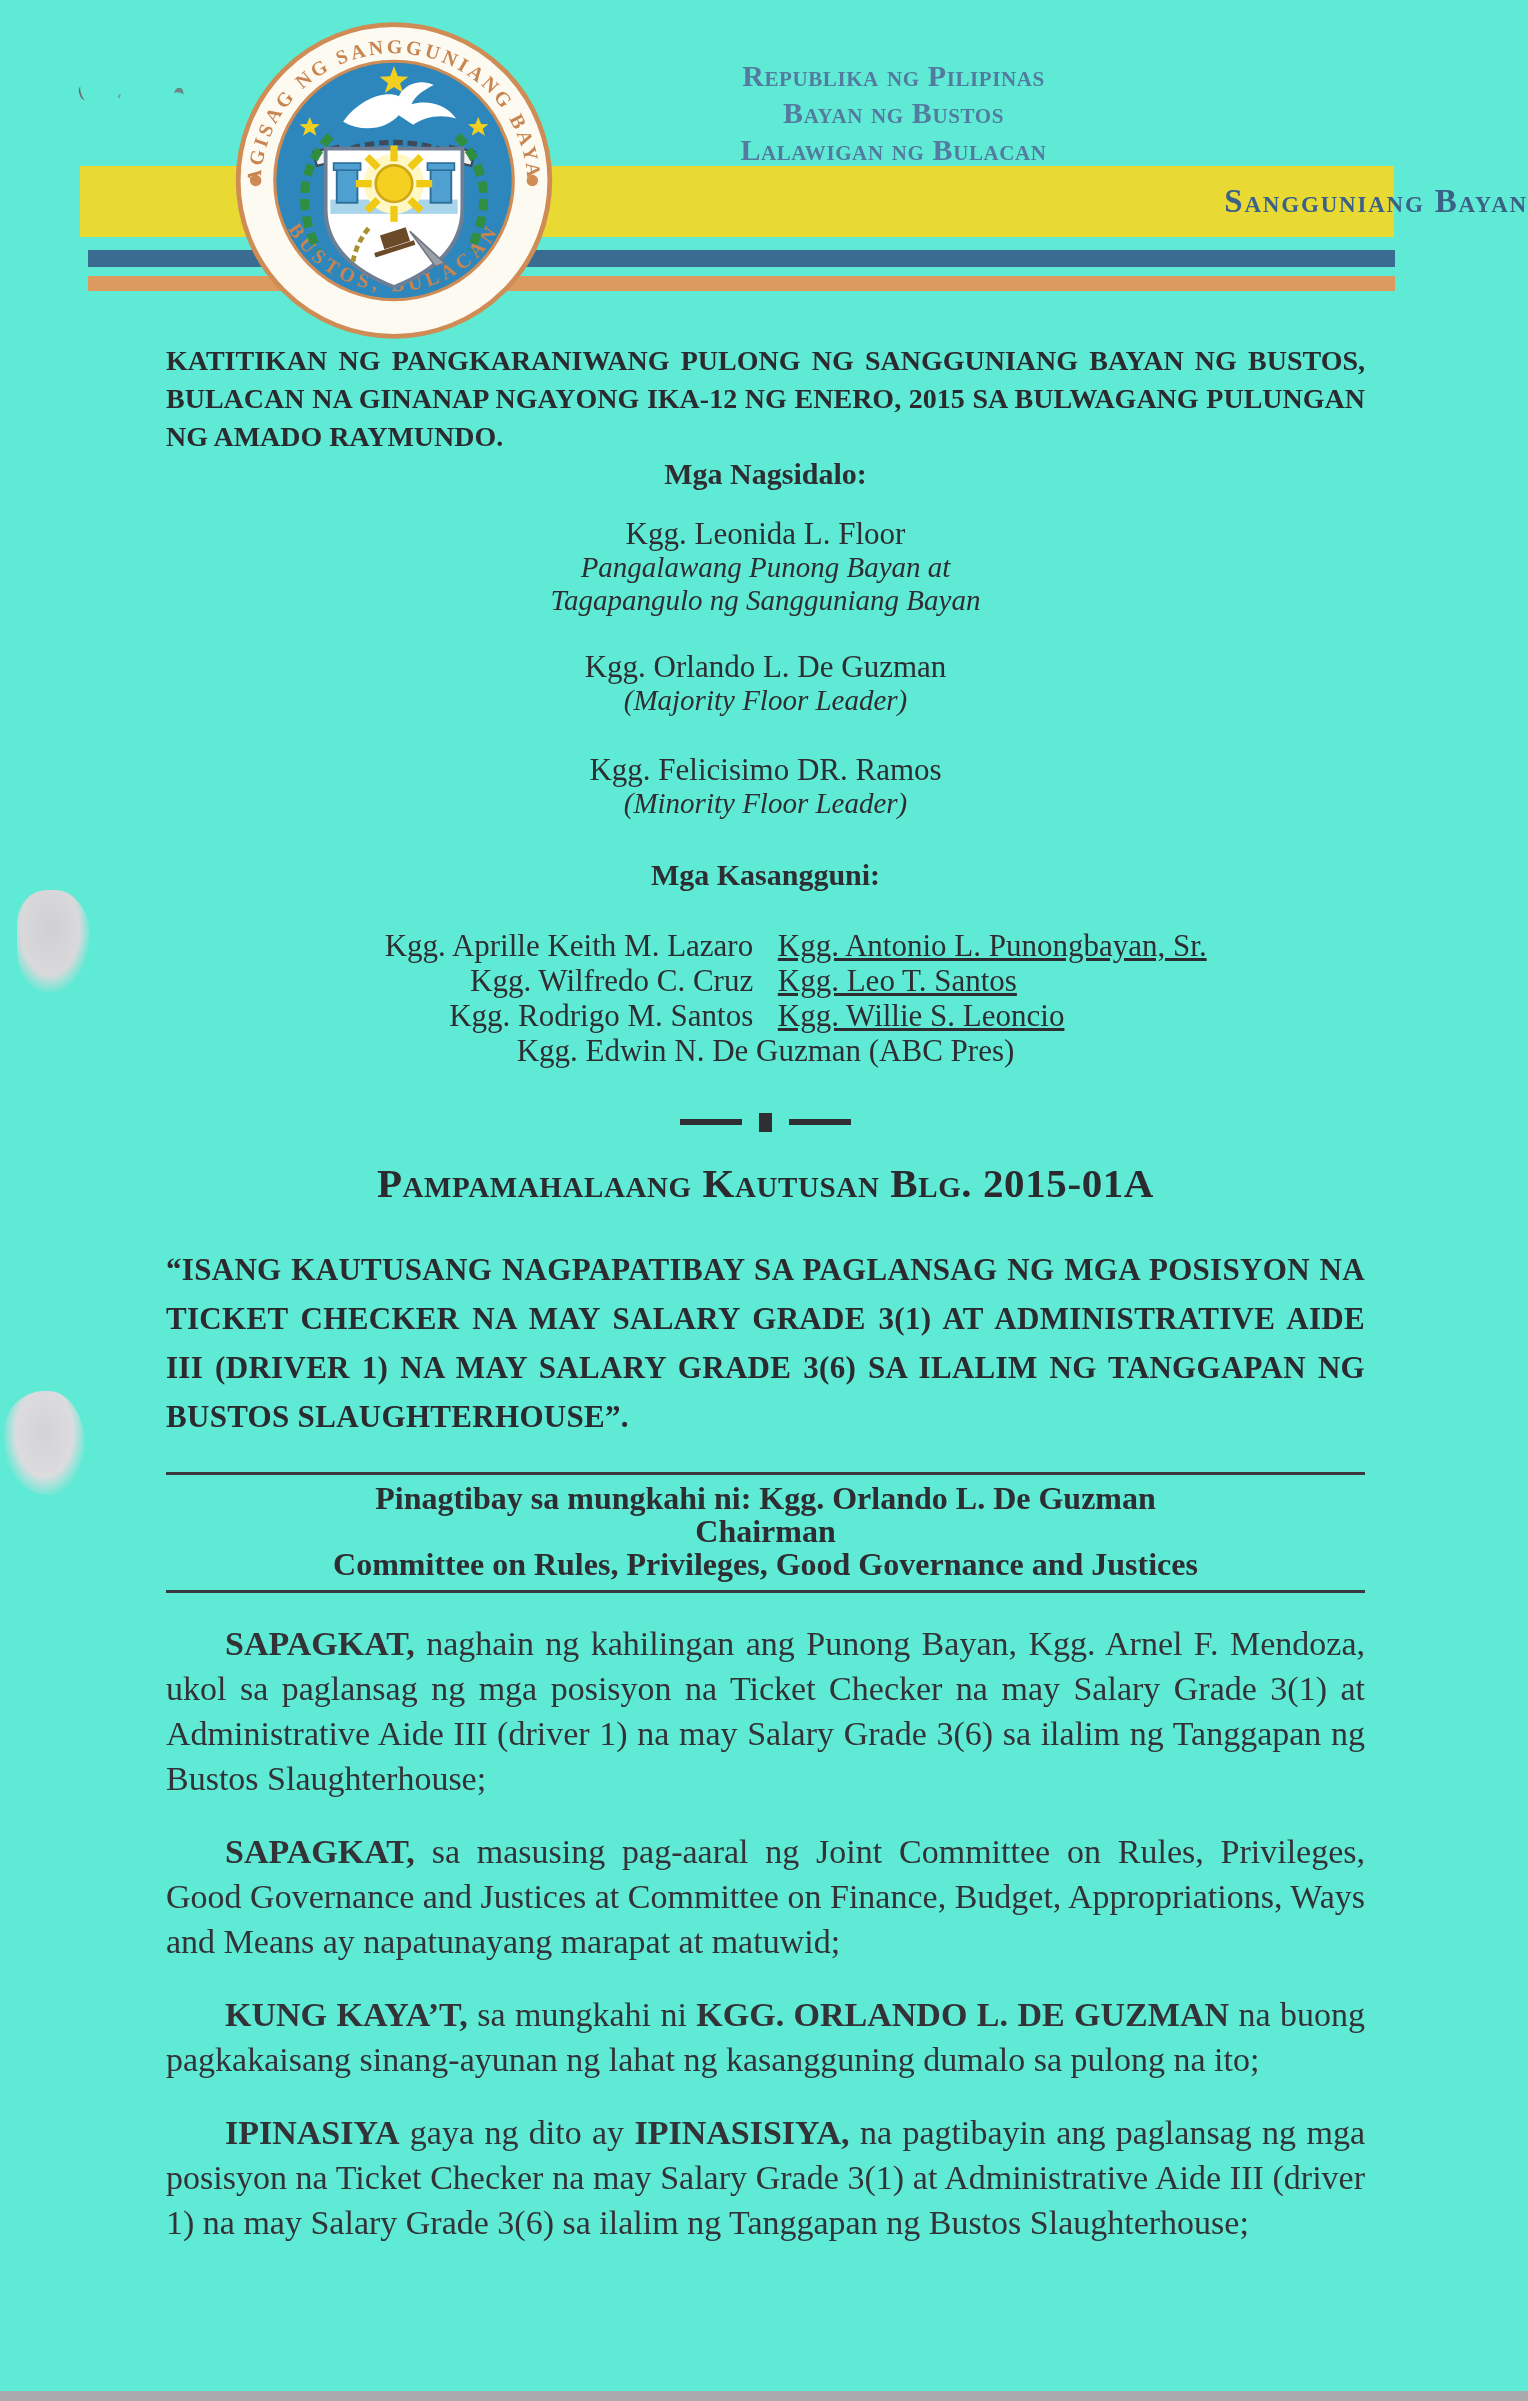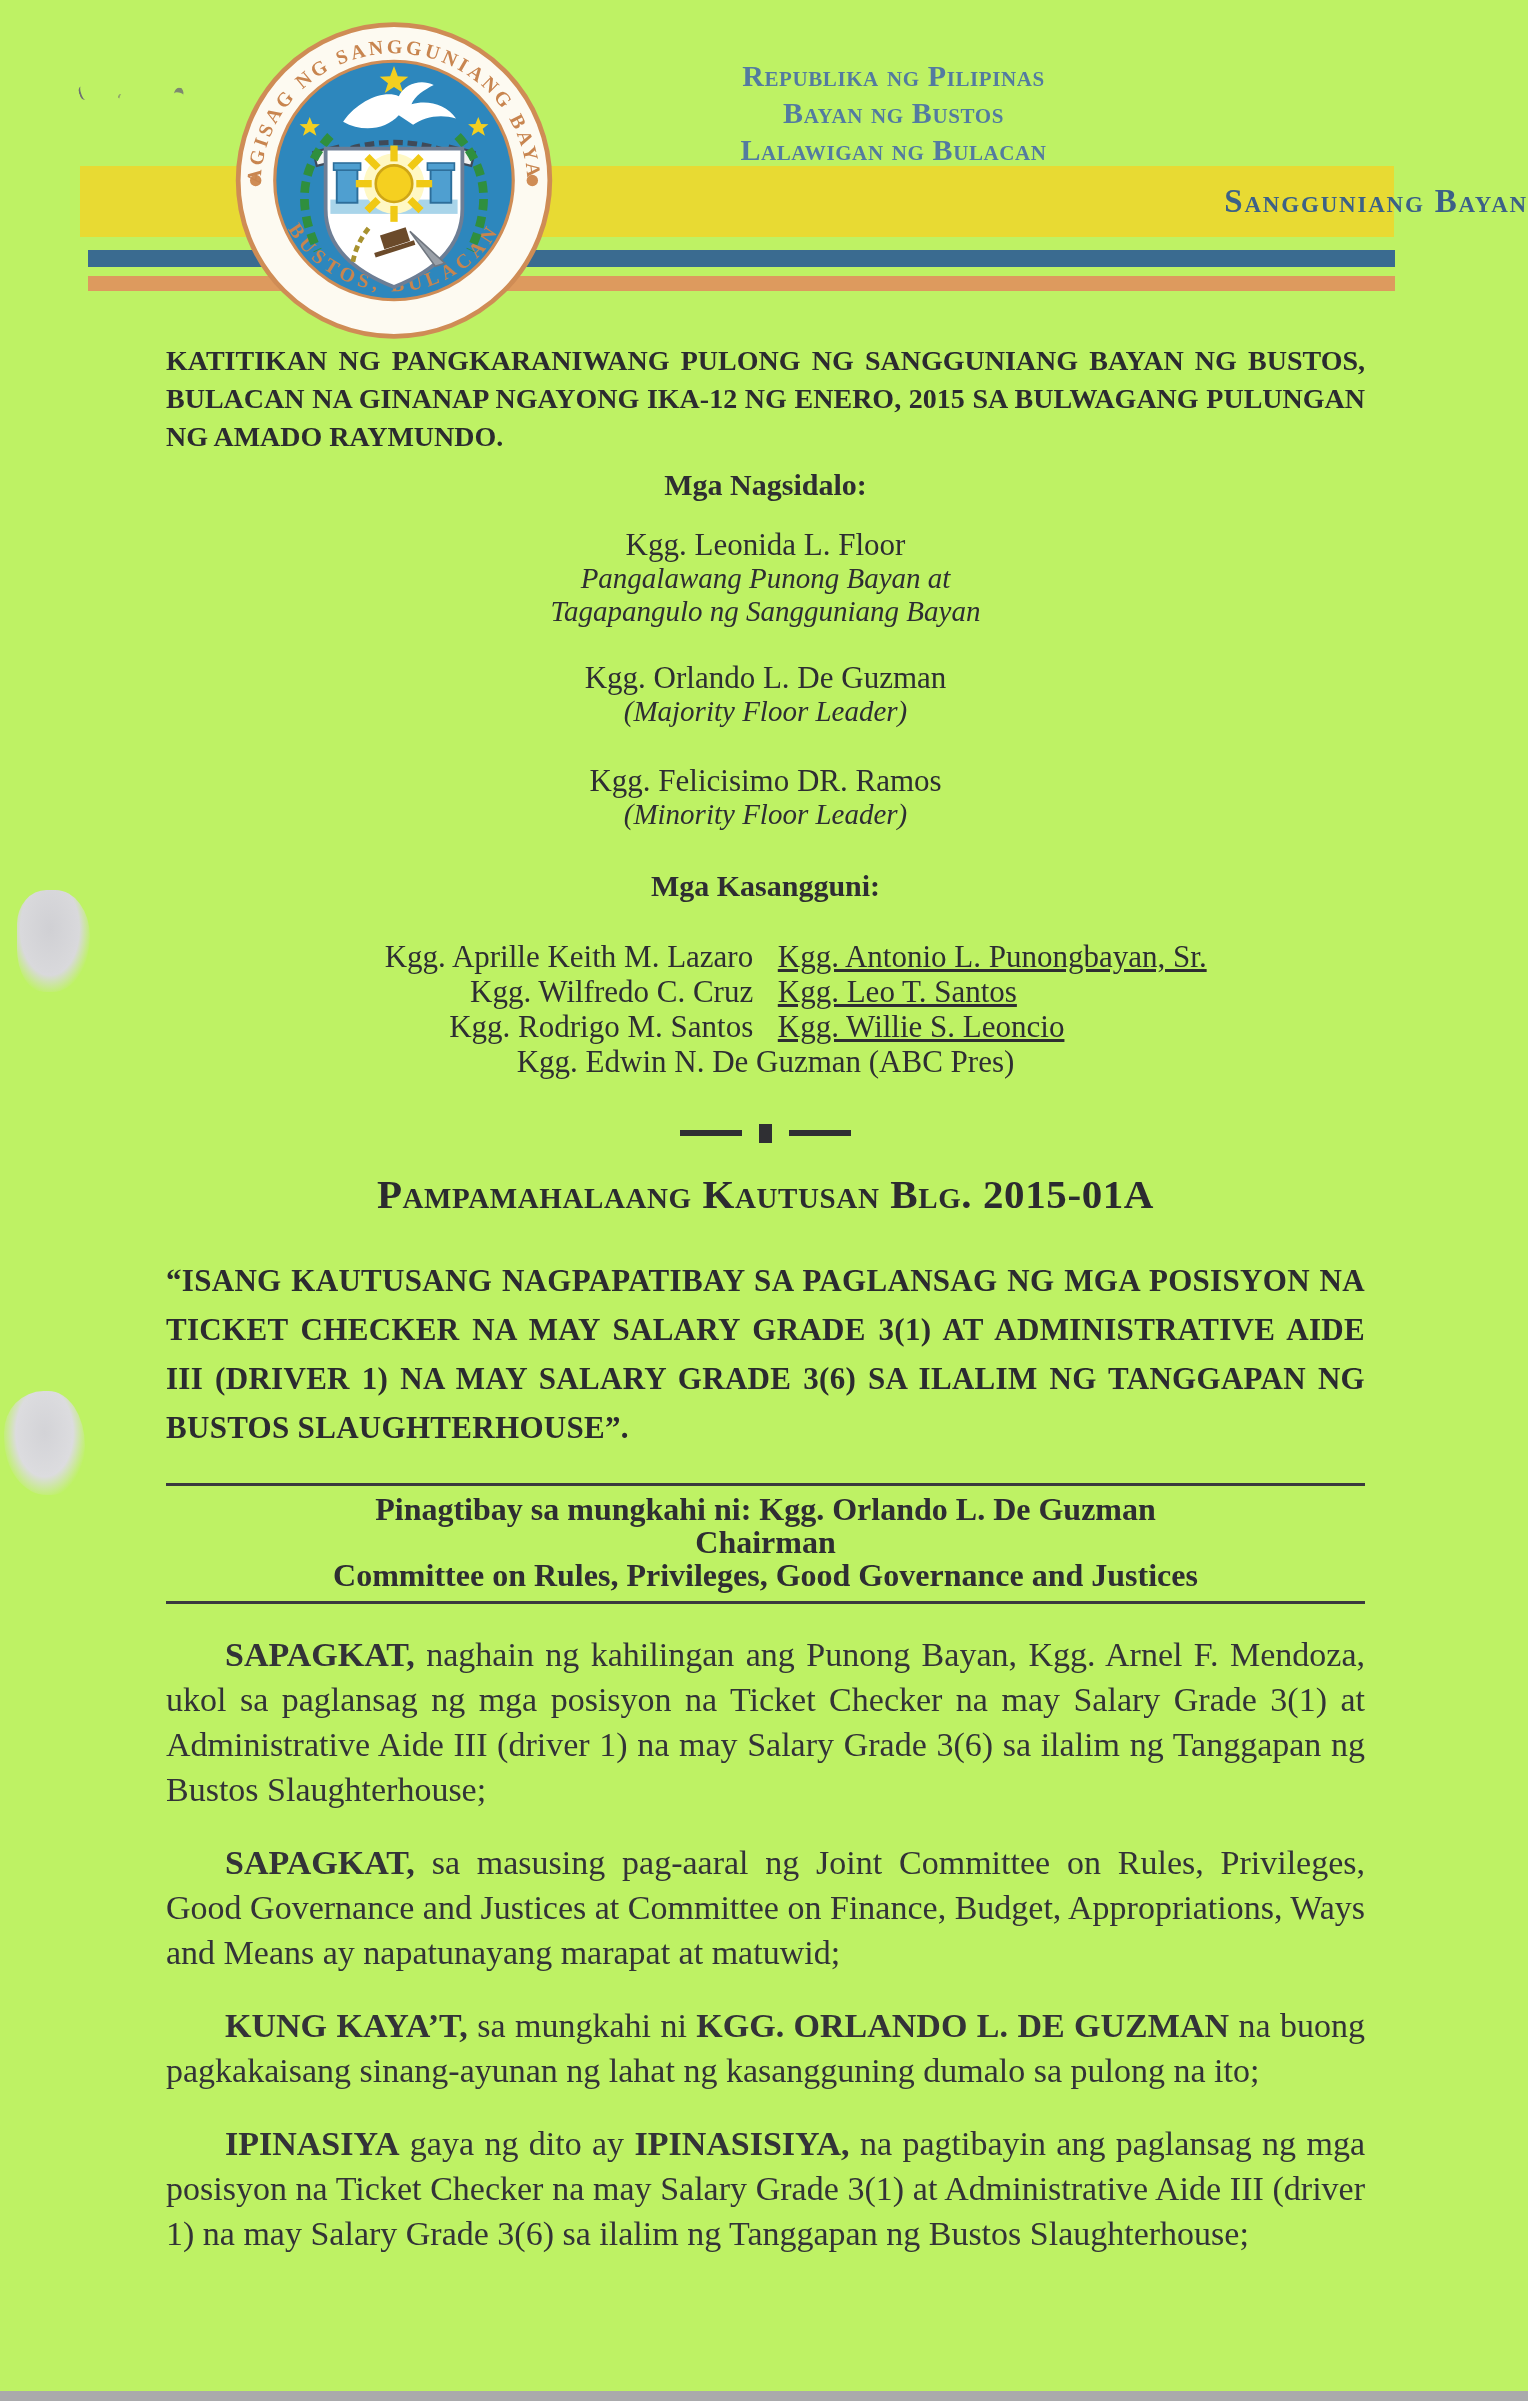--- a/index.html
+++ b/index.html
@@ -1,19 +1,19 @@
 <!DOCTYPE html>
 <html style="font-size:10px"><head>
 <meta charset="utf-8">
 <style>
   html,body{margin:0;padding:0;background:#e9e9e9;}
   .page{
     position:relative;
     width:1528px;height:2401px;
-    background:#bef264;
+    background:#5eead4;
     overflow:hidden;
     font-family:"Liberation Serif","DejaVu Serif",serif;
     color:#2e2e32;
   }
   
   .band-yellow{position:absolute;left:80px;top:166px;width:1314px;height:71px;}
   .banner-text{
     position:absolute;left:259px;top:166px;width:1269px;height:71px;
     text-align:right;line-height:71px;
     font-variant:small-caps;font-weight:bold;font-size:33px;letter-spacing:1.8px;
@@ -37,21 +37,21 @@
   .blob-1{left:17px;top:890px;width:73px;height:102px;
     background:radial-gradient(ellipse at 45% 38%,#d0d0d4 0%,#d9d9dc 52%,rgba(253,253,252,0) 74%);
     border-radius:46% 54% 58% 42% / 38% 52% 62% 48%;}
   .blob-2{left:3.7px;top:1391px;width:81px;height:104px;
     background:radial-gradient(ellipse at 50% 40%,#d3d3d7 0%,#dcdcdf 50%,rgba(253,253,252,0) 75%);
     border-radius:52% 48% 44% 56% / 42% 56% 50% 58%;}
   .bottom-bar{position:absolute;left:0;bottom:0;width:1528px;height:10.5px;background:#aaaaac;}
   
   .content{position:absolute;left:166px;top:291px;width:1199px;}
   .minutes{margin:51px 0 0 0;font-size:28px;font-weight:bold;line-height:38px;text-align:justify;color:#2b2b2f;}
-  .c-label{margin-top:11px;text-align:center;font-weight:bold;font-size:30px;line-height:35px;}
+  .c-label{text-align:center;font-weight:bold;font-size:30px;line-height:35px;}
   .att-group{text-align:center;}
   .g1{margin-top:25px}.g2{margin-top:32px}.g3{margin-top:35px}
   .att-name{font-size:31px;line-height:35px;}
   .att-role{font-size:29px;line-height:33px;font-style:italic;}
   .kas-label{margin-top:37px;}
   .cols{display:flex;margin-top:36px;font-size:31px;line-height:35px;}
   .col-l{width:50%;text-align:right;padding-right:12.3px;box-sizing:border-box;}
   .col-r{width:50%;text-align:left;padding-left:12.3px;box-sizing:border-box;text-decoration:underline;}
   .kas-last{text-align:center;font-size:31px;line-height:35px;}
   .divider{display:flex;align-items:center;justify-content:center;gap:17px;margin-top:44px;height:20px;}

